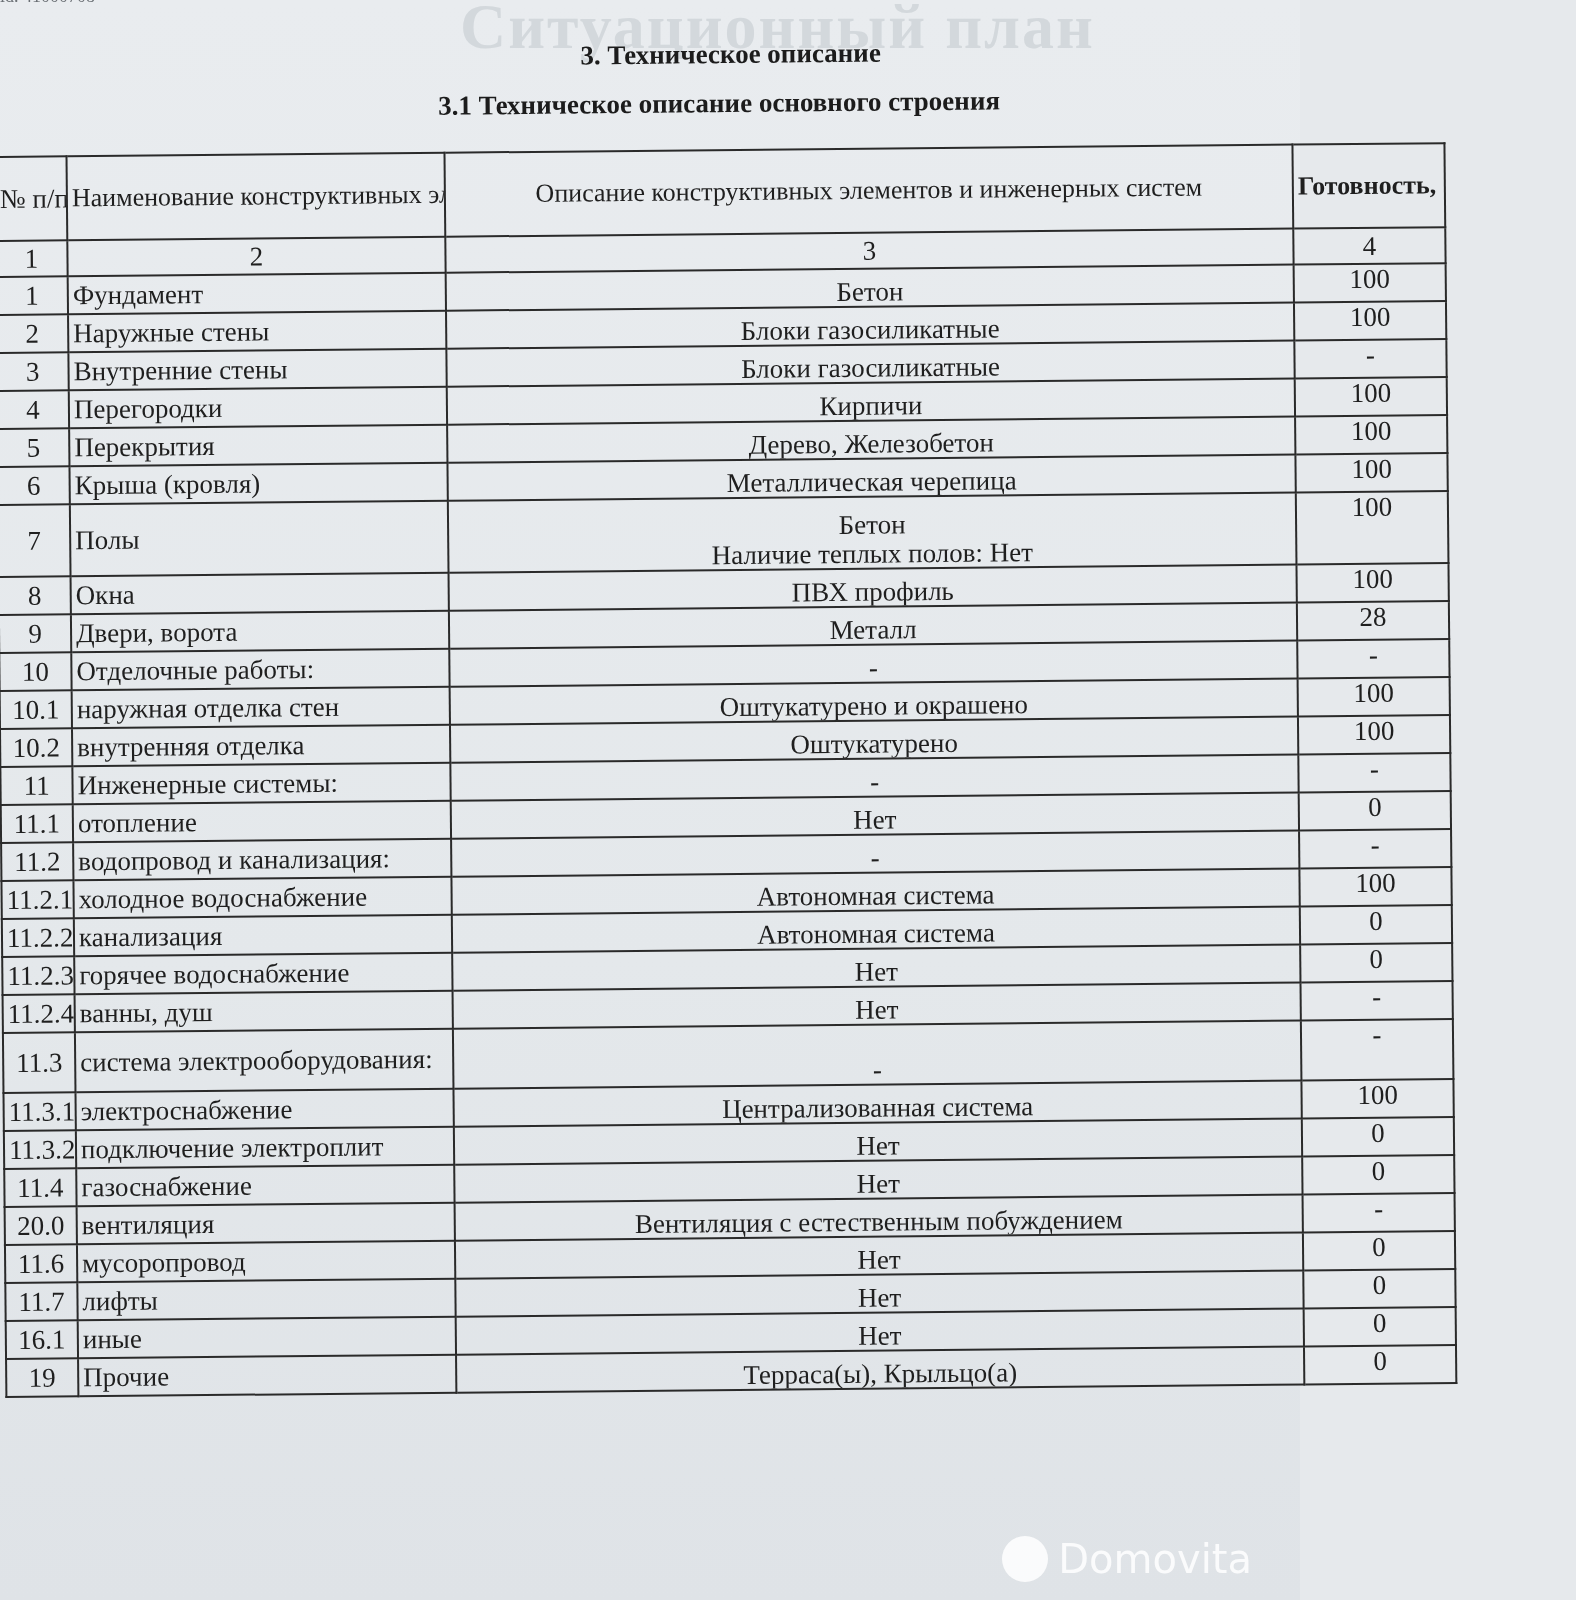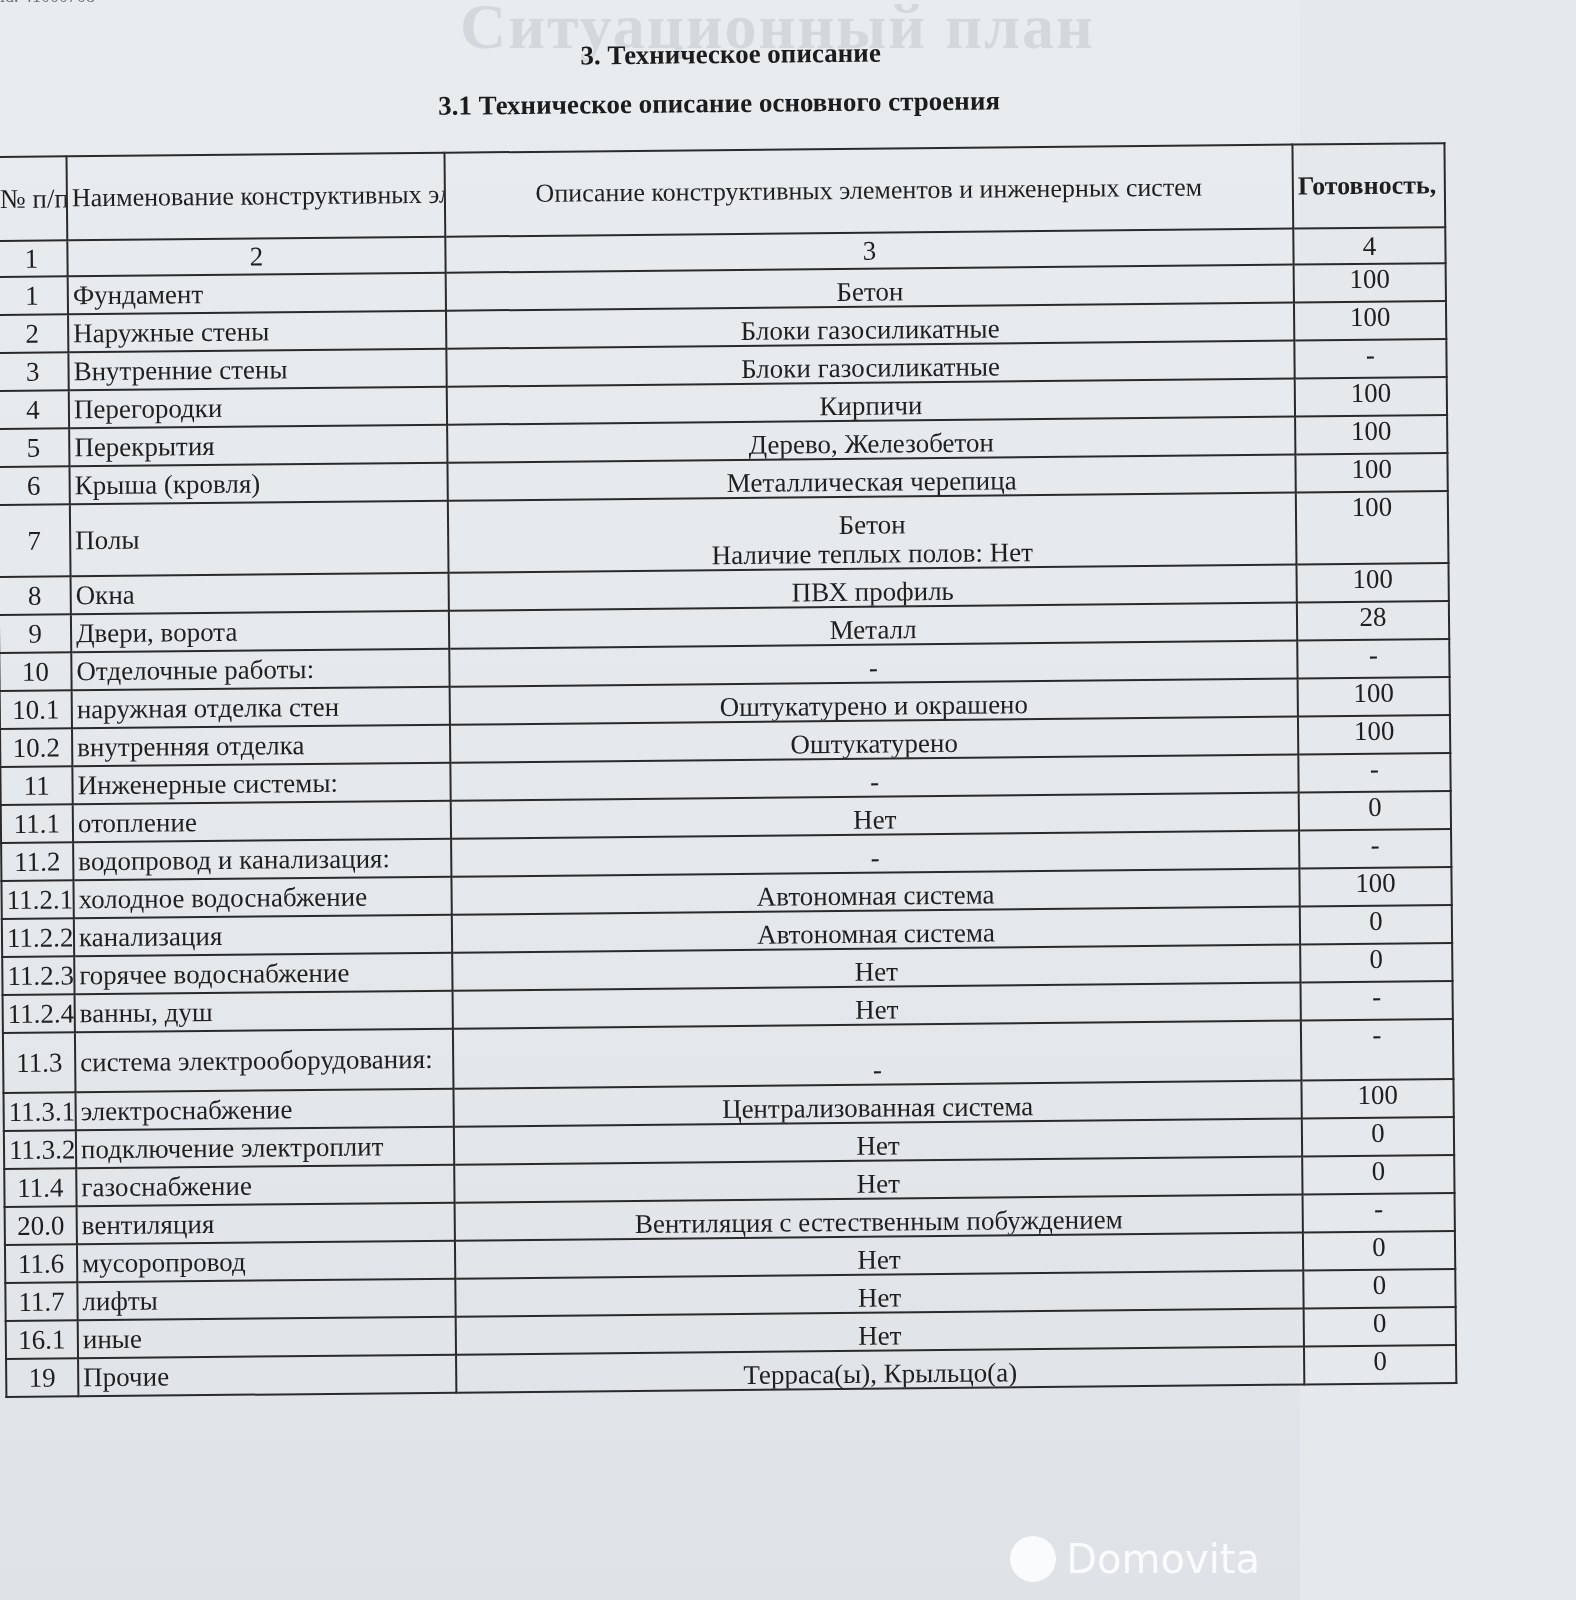--- a/index.html
+++ b/index.html
@@ -60,21 +60,21 @@
   tr.row.tall td { height: 70px; }
   tr.row.tall2 td { height: 58px; }
   td.num { text-align: center; }
   td.name { text-align: left; padding-left: 10px; }
   td.name.wrap { white-space: normal; line-height: 1.0; }
   td.desc { text-align: center; vertical-align: bottom; }
   td.ready { text-align: center; vertical-align: top; }
   td.desc .two { display: block; line-height: 1.05; }
 
   .watermark {
-    position: absolute; right: 40px; bottom: 18px;
+    position: absolute; right: 48px; bottom: 18px;
     display: flex; align-items: center; gap: 10px;
     color: rgba(255,255,255,0.85);
     font-family: "DejaVu Sans", sans-serif; font-size: 40px;
   }
   .watermark .dot {
     width: 46px; height: 46px; border-radius: 50%;
     background: rgba(255,255,255,0.85);
   }
 </style>
 </head>

